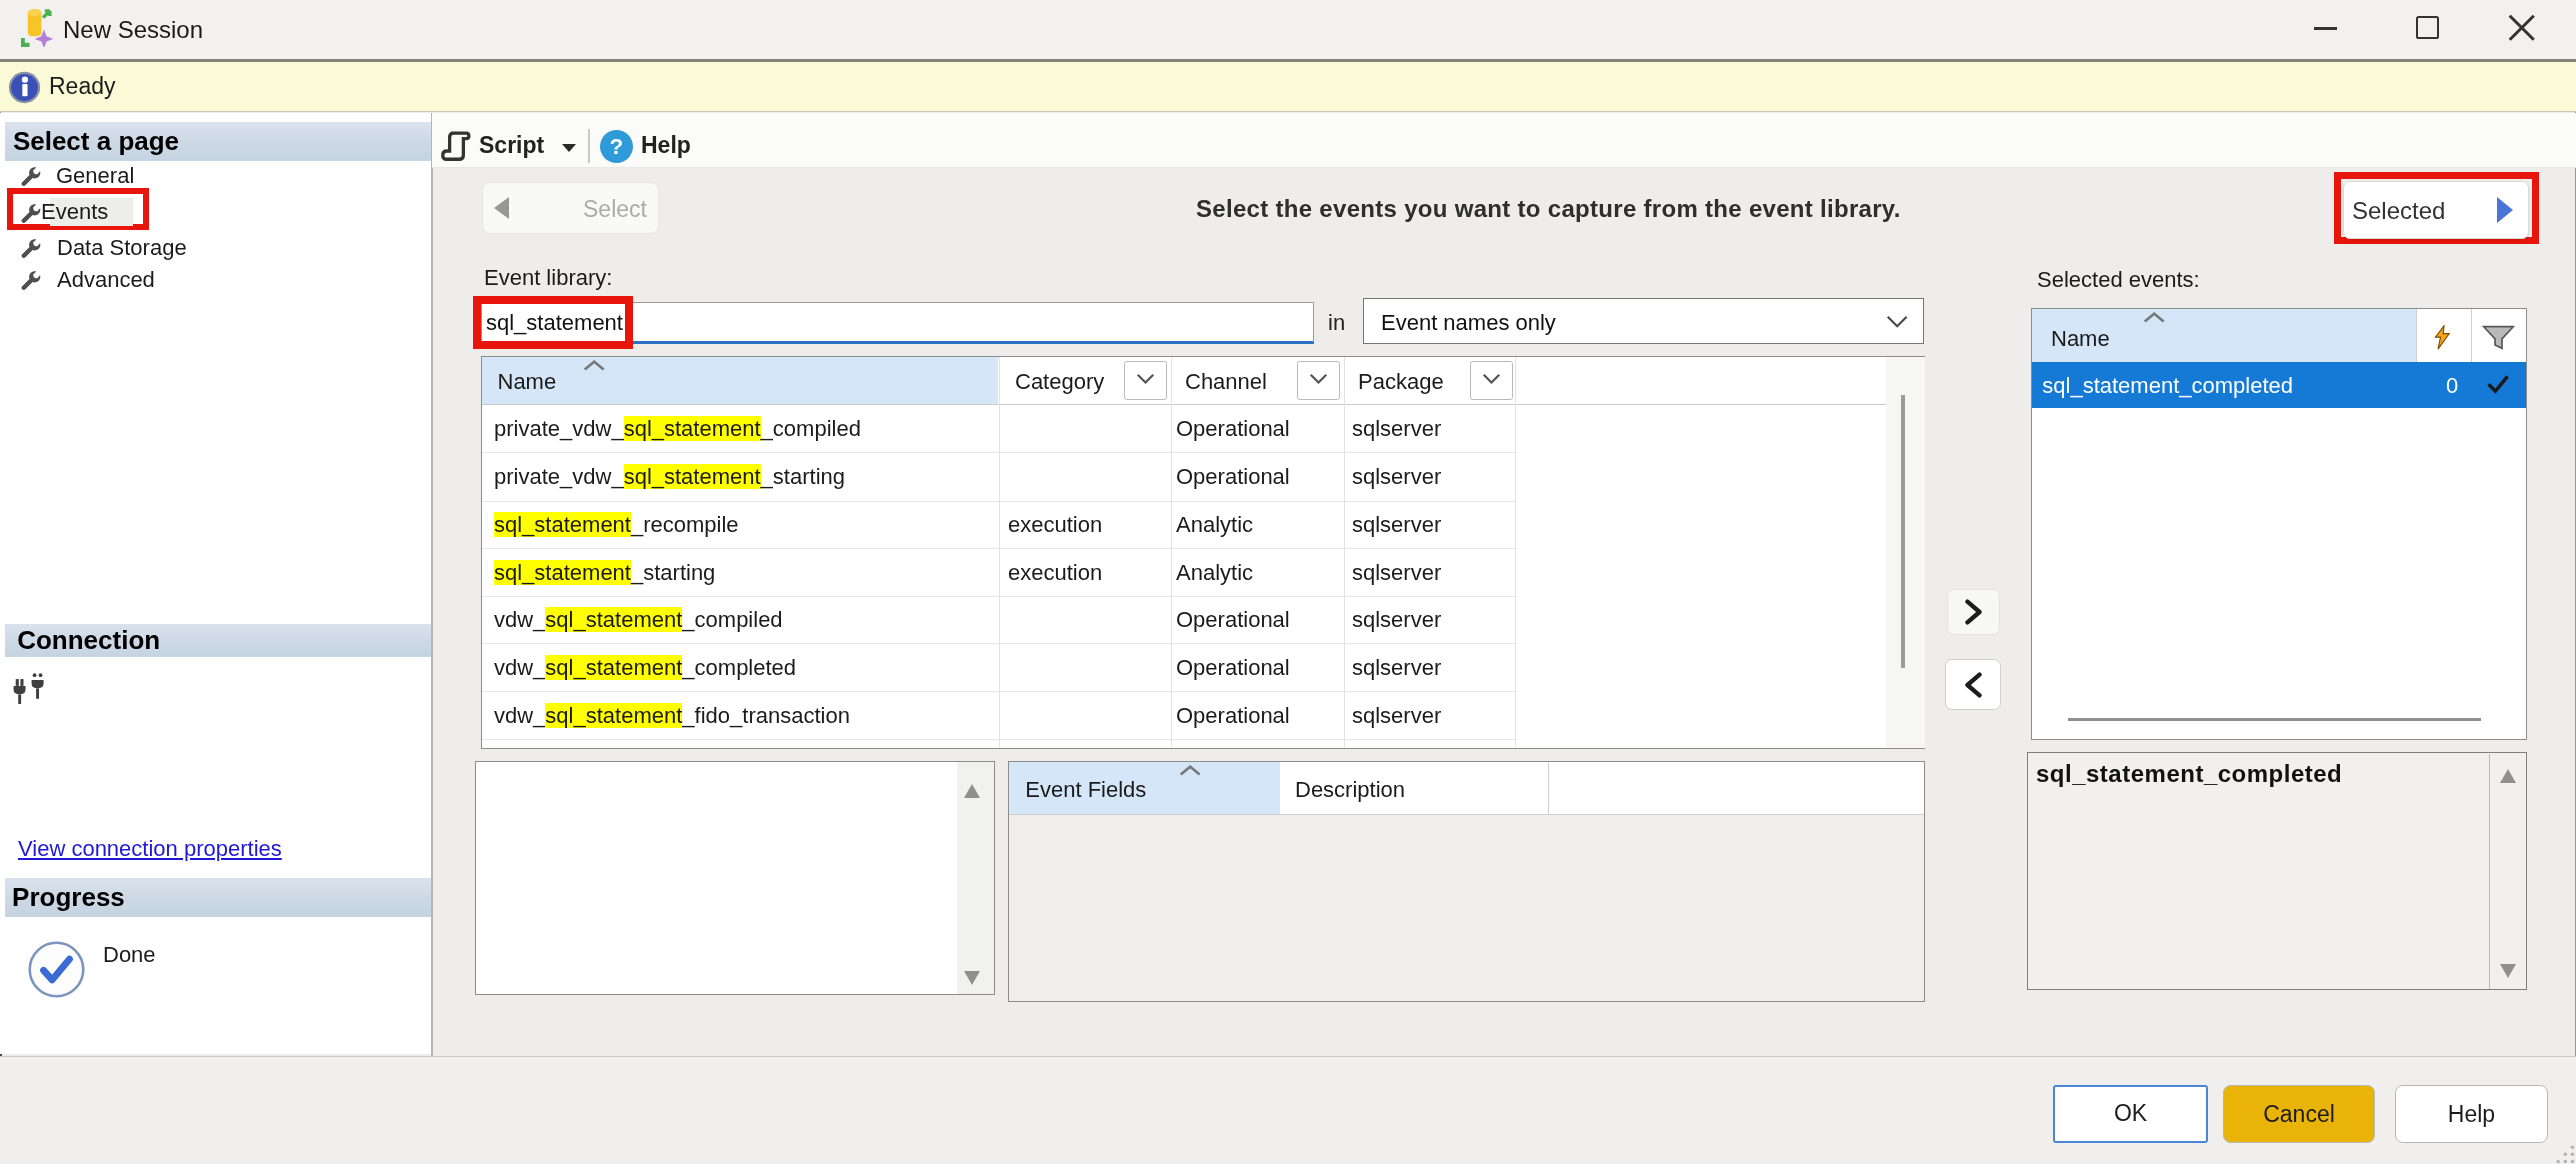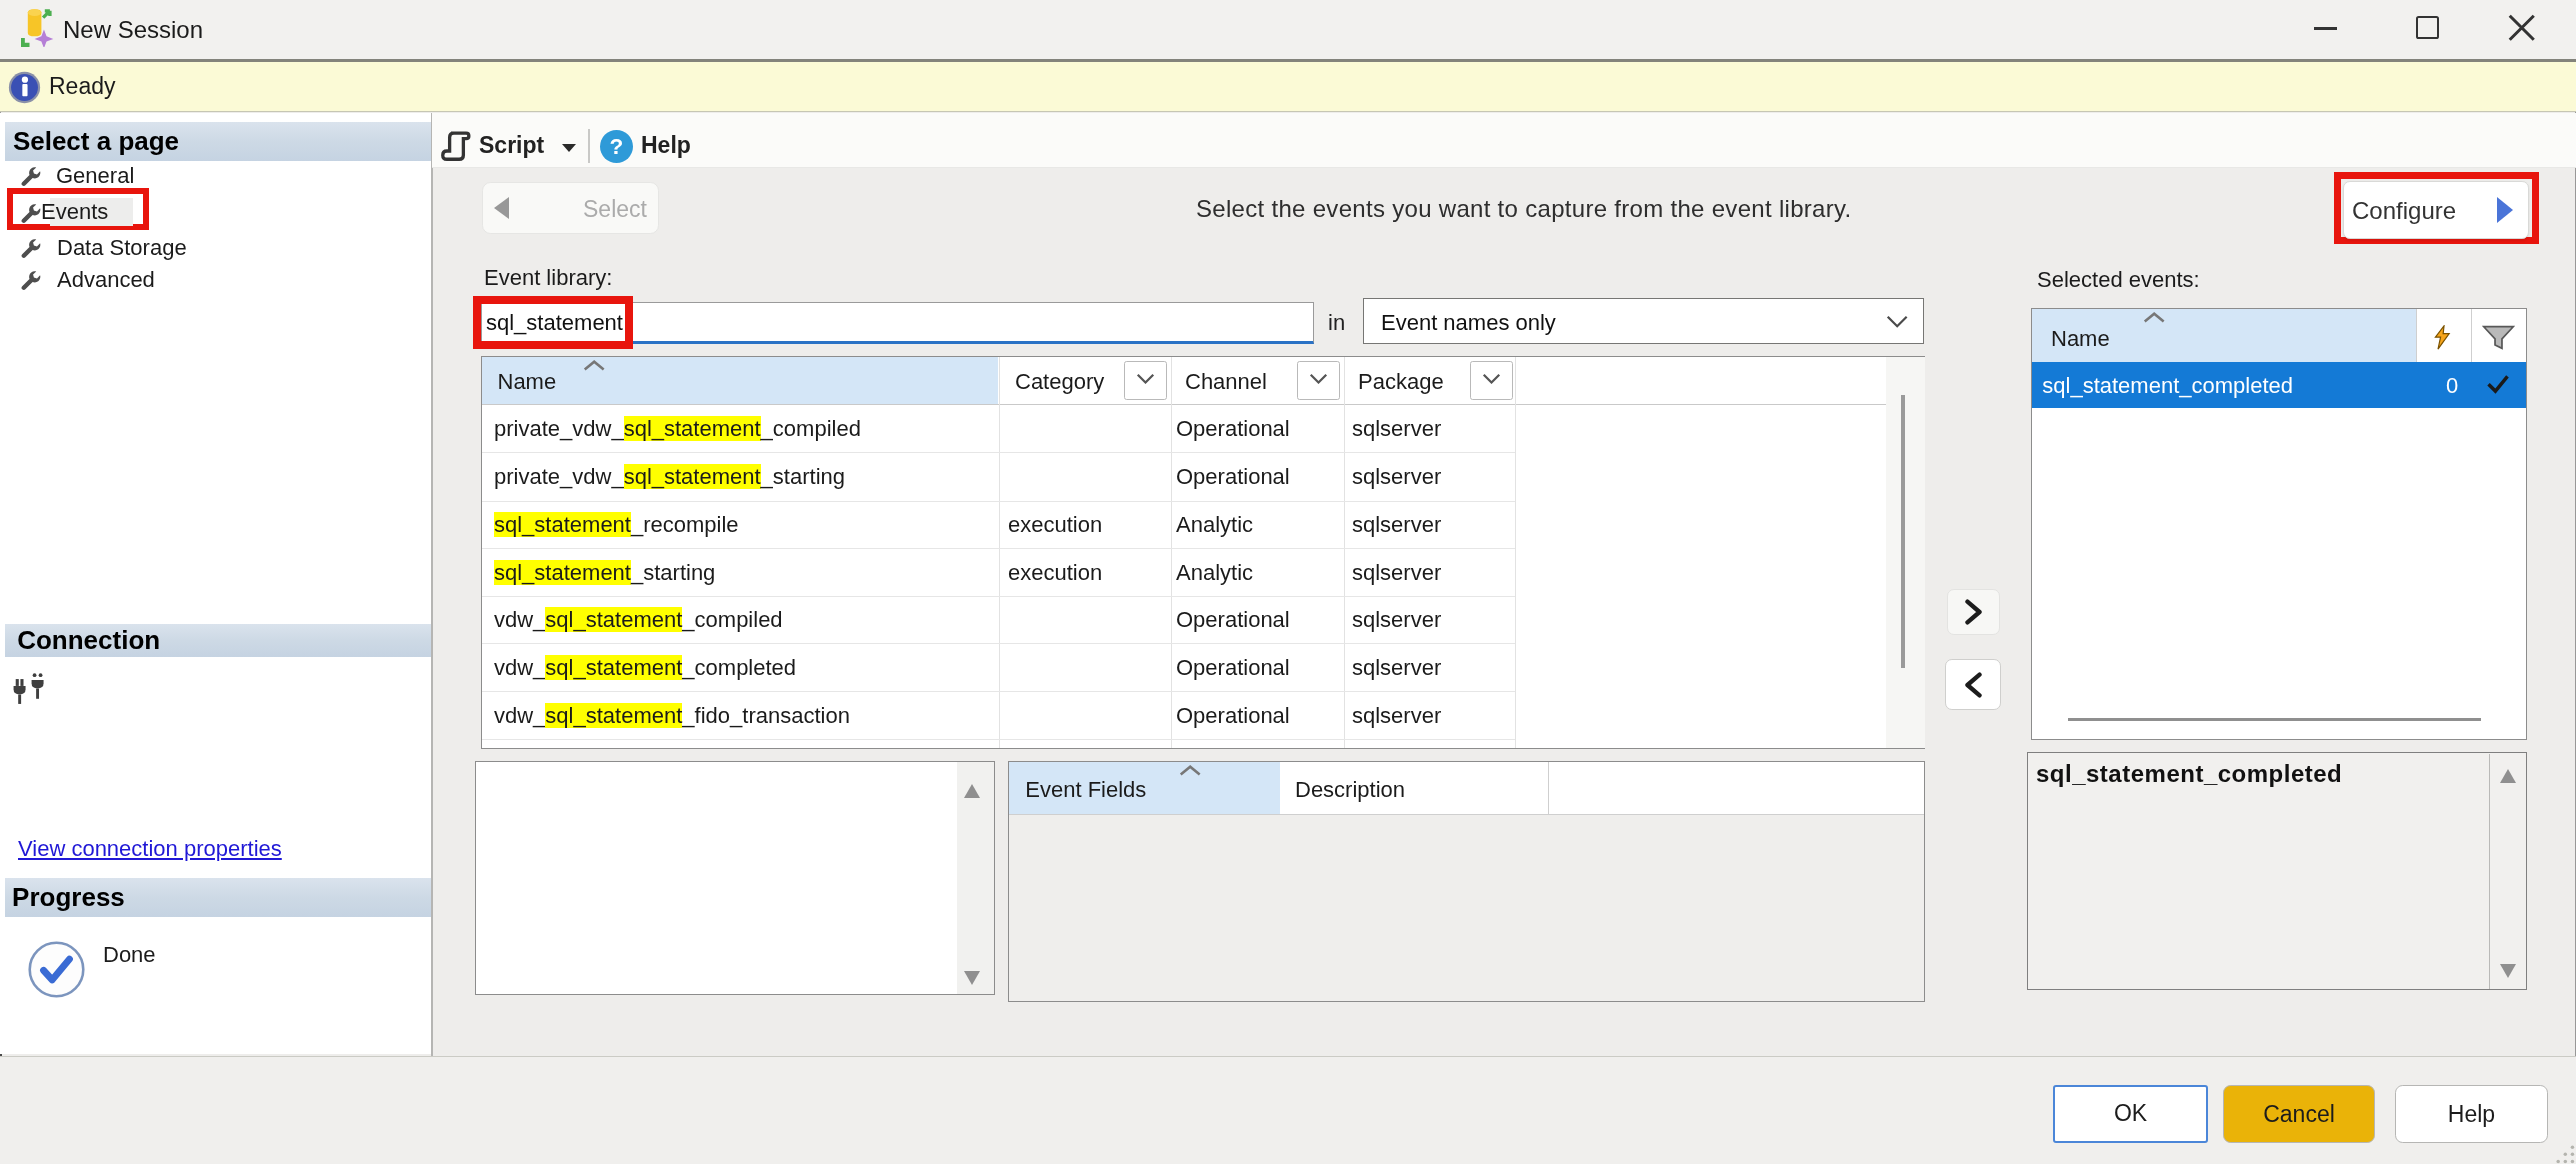--- a/index.html
+++ b/index.html
@@ -106,25 +106,25 @@
 <svg class="abs" style="left:600px;top:130px" width="33" height="33" viewBox="0 0 38 38">
   <circle cx="19" cy="19" r="19" fill="#2e9ad8"></circle>
   <text x="19" y="28" font-family="Liberation Sans" font-size="26" font-weight="bold" fill="#fff" text-anchor="middle">?</text>
 </svg>
 <div class="txt" style="left:641px;top:132px;font-size:23px;font-weight:bold;color:#222">Help</div>
 
 <div class="abs" style="left:482px;top:182px;width:177px;height:52px;background:#f9f9f7;border:0.9px solid #e6e6e4;border-radius:8.6px"></div>
 <div class="abs" style="left:494px;top:197px;width:0;height:0;border-top:11.2px solid transparent;border-bottom:11.2px solid transparent;border-right:15.5px solid #989898"></div>
 <div class="txt" style="left:583px;top:196px;font-size:23px;color:#ababab">Select</div>
 
-<div class="txt" style="left:1196px;top:195px;font-size:24px;font-weight:normal;color:#2e2e2e;letter-spacing:0.3px">Select the events you want to capture from the event library.</div>
+<div class="txt" style="left:1196px;top:195px;font-size:24px;font-weight:bold;color:#2e2e2e;letter-spacing:0.3px">Select the events you want to capture from the event library.</div>
 
 <div class="abs" style="left:2334px;top:172px;width:205px;height:72px;border:7.7px solid #e8150d"></div>
 <div class="abs" style="left:2343px;top:181px;width:186px;height:58px;background:#fff;border:0.9px solid #d9d9d7;border-radius:6.9px;box-shadow:0 1.7px 2.6px rgba(0,0,0,.08)"></div>
-<div class="txt" style="left:2352px;top:197px;font-size:24px;color:#333">Configure</div>
+<div class="txt" style="left:2352px;top:197px;font-size:24px;color:#333">Selected</div>
 <div class="abs" style="left:2497px;top:197px;width:0;height:0;border-top:13px solid transparent;border-bottom:13px solid transparent;border-left:16.3px solid #4a74d8"></div>
 
 <div class="txt" style="left:484px;top:265px">Event library:</div>
 <div class="abs" style="left:481px;top:302px;width:833px;height:42px;background:#fff;border:0.9px solid #9a9a9a;border-bottom:3.4px solid #2a72c5"></div>
 <div class="txt" style="left:486px;top:310px;color:#111">sql_statement</div>
 <div class="abs" style="left:473px;top:296px;width:160px;height:53px;border:8.6px solid #e8150d"></div>
 <div class="txt" style="left:1328px;top:310px;color:#222">in</div>
 <div class="abs" style="left:1363px;top:298px;width:561px;height:46px;background:#fff;border:0.9px solid #767674"></div>
 <div class="txt" style="left:1381px;top:310px;color:#111">Event names only</div>
 <svg class="abs" style="left:1886px;top:315px" width="22.4" height="13" viewBox="0 0 26 15">

